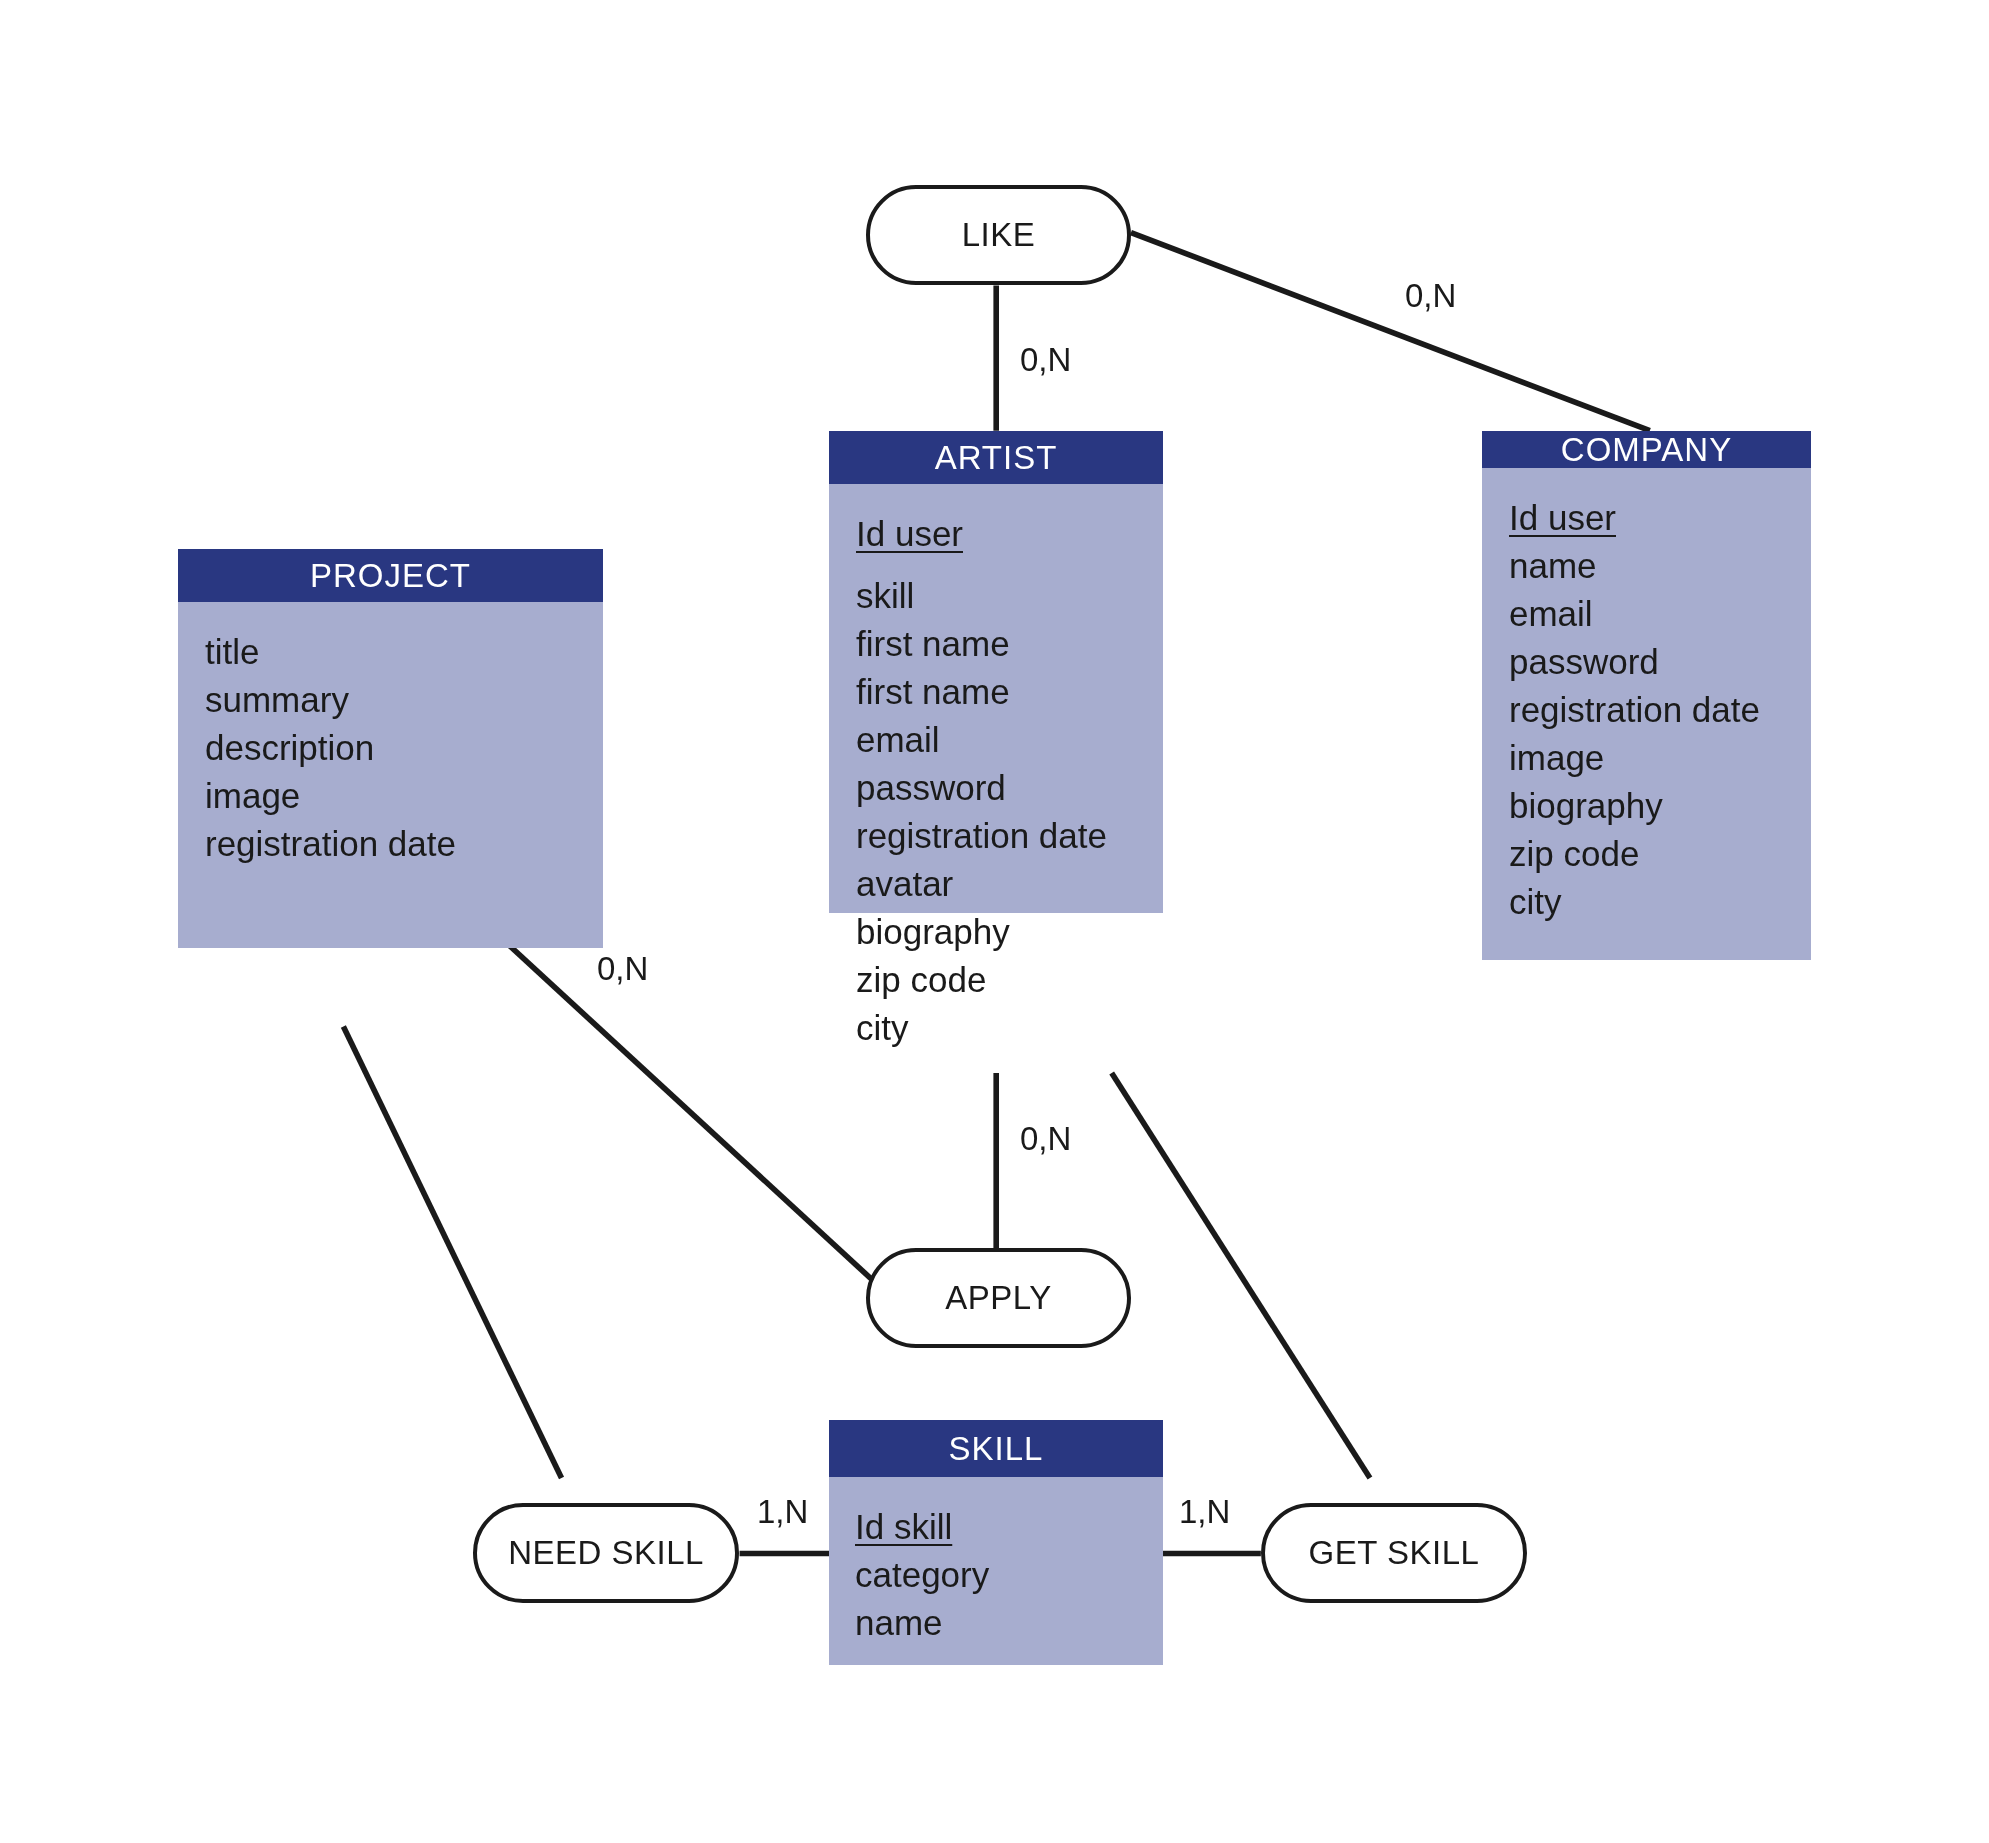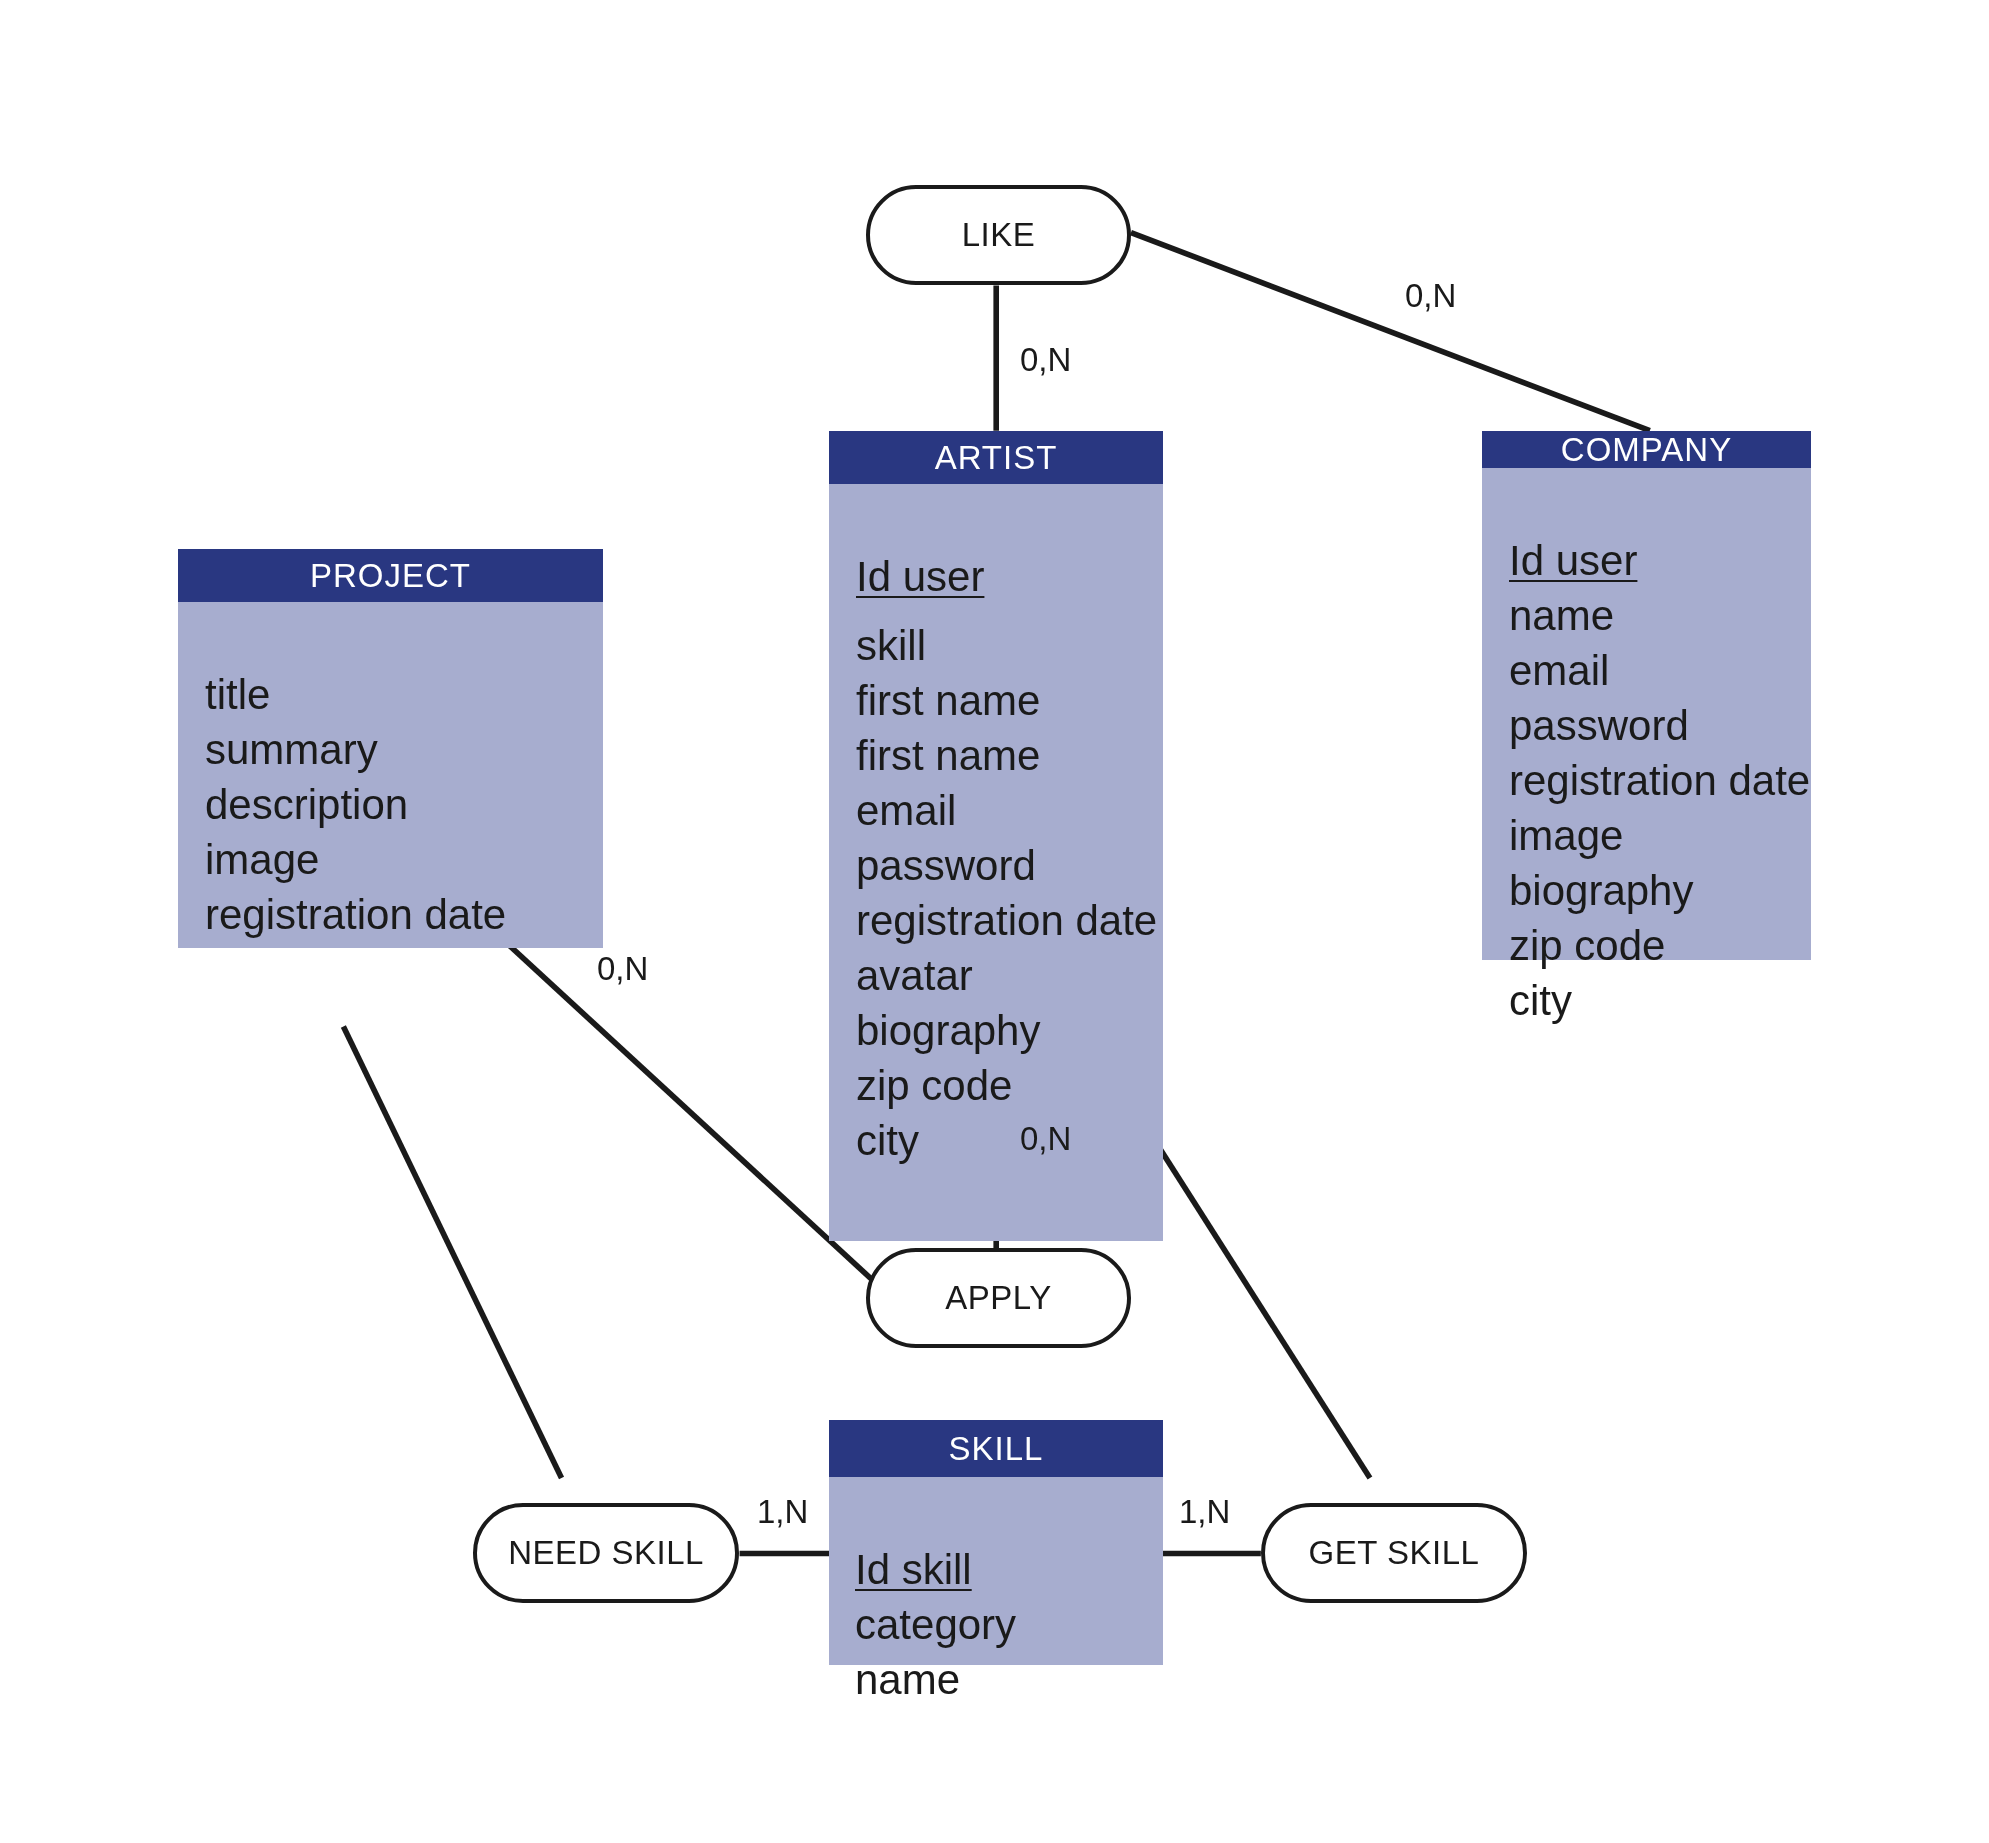--- a/index.html
+++ b/index.html
@@ -40,23 +40,22 @@
     line-height: 1;
     display: flex;
     align-items: center;
     justify-content: center;
   }
   .entity-body {
     box-sizing: border-box;
     padding-left: 27px;
     padding-top: 19px;
     color: #1a1a1a;
-    font-size: 42px;
+    font-size: 35px;
     line-height: 1.0;
-    margin-top: 40px;
   }
   .attr {
     white-space: nowrap;
     padding-top: 13px;
   }
   .attr.pk {
     text-decoration: underline;
     text-underline-offset: 4.8px;
     text-decoration-thickness: 2.4px;
   }
@@ -120,21 +119,21 @@
     <div class="entity-header" style="height:53px;">PROJECT</div>
     <div class="entity-body">
       <div class="attr">title</div>
       <div class="attr">summary</div>
       <div class="attr">description</div>
       <div class="attr">image</div>
       <div class="attr">registration date</div>
     </div>
   </div>
 
-  <div class="entity" style="left:829px; top:431px; width:334px; height:810px;">
+  <div class="entity" style="left:829px; top:431px; width:334px; height:482px;">
     <div class="entity-header" style="height:53px;">ARTIST</div>
     <div class="entity-body">
       <div class="attr pk gap-after">Id user</div>
       <div class="attr">skill</div>
       <div class="attr">first name</div>
       <div class="attr">first name</div>
       <div class="attr">email</div>
       <div class="attr">password</div>
       <div class="attr">registration date</div>
       <div class="attr">avatar</div>

